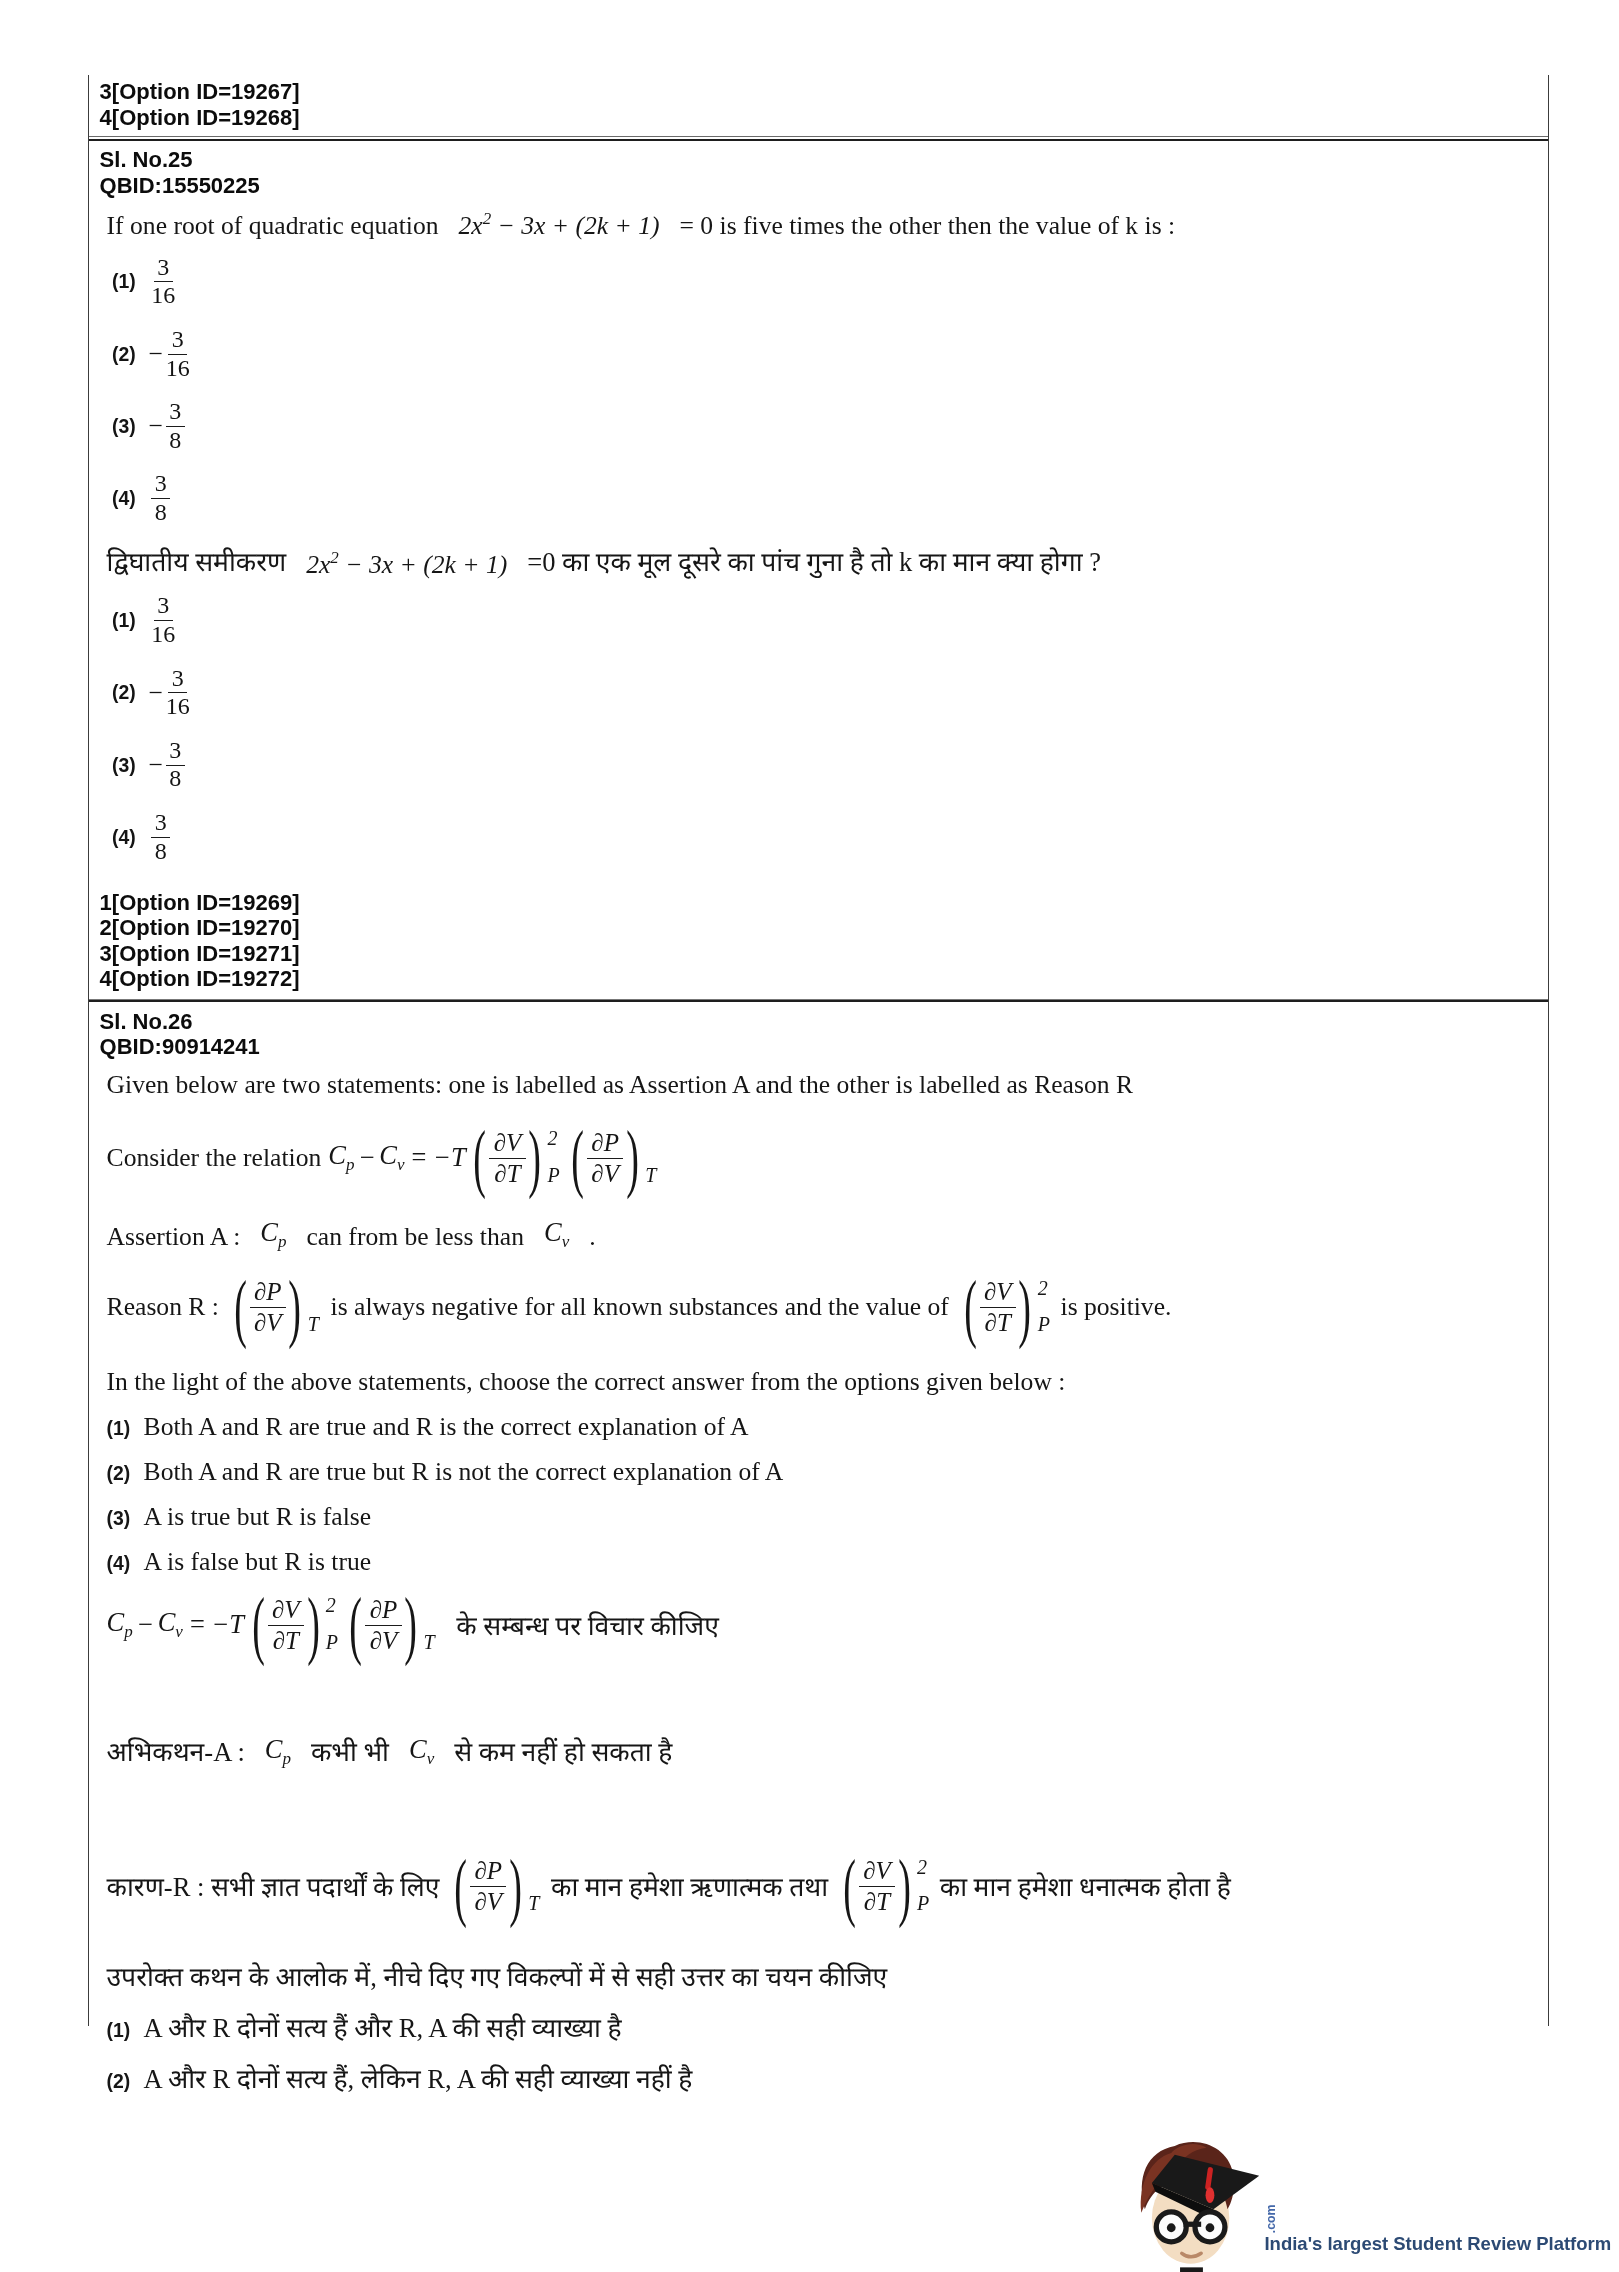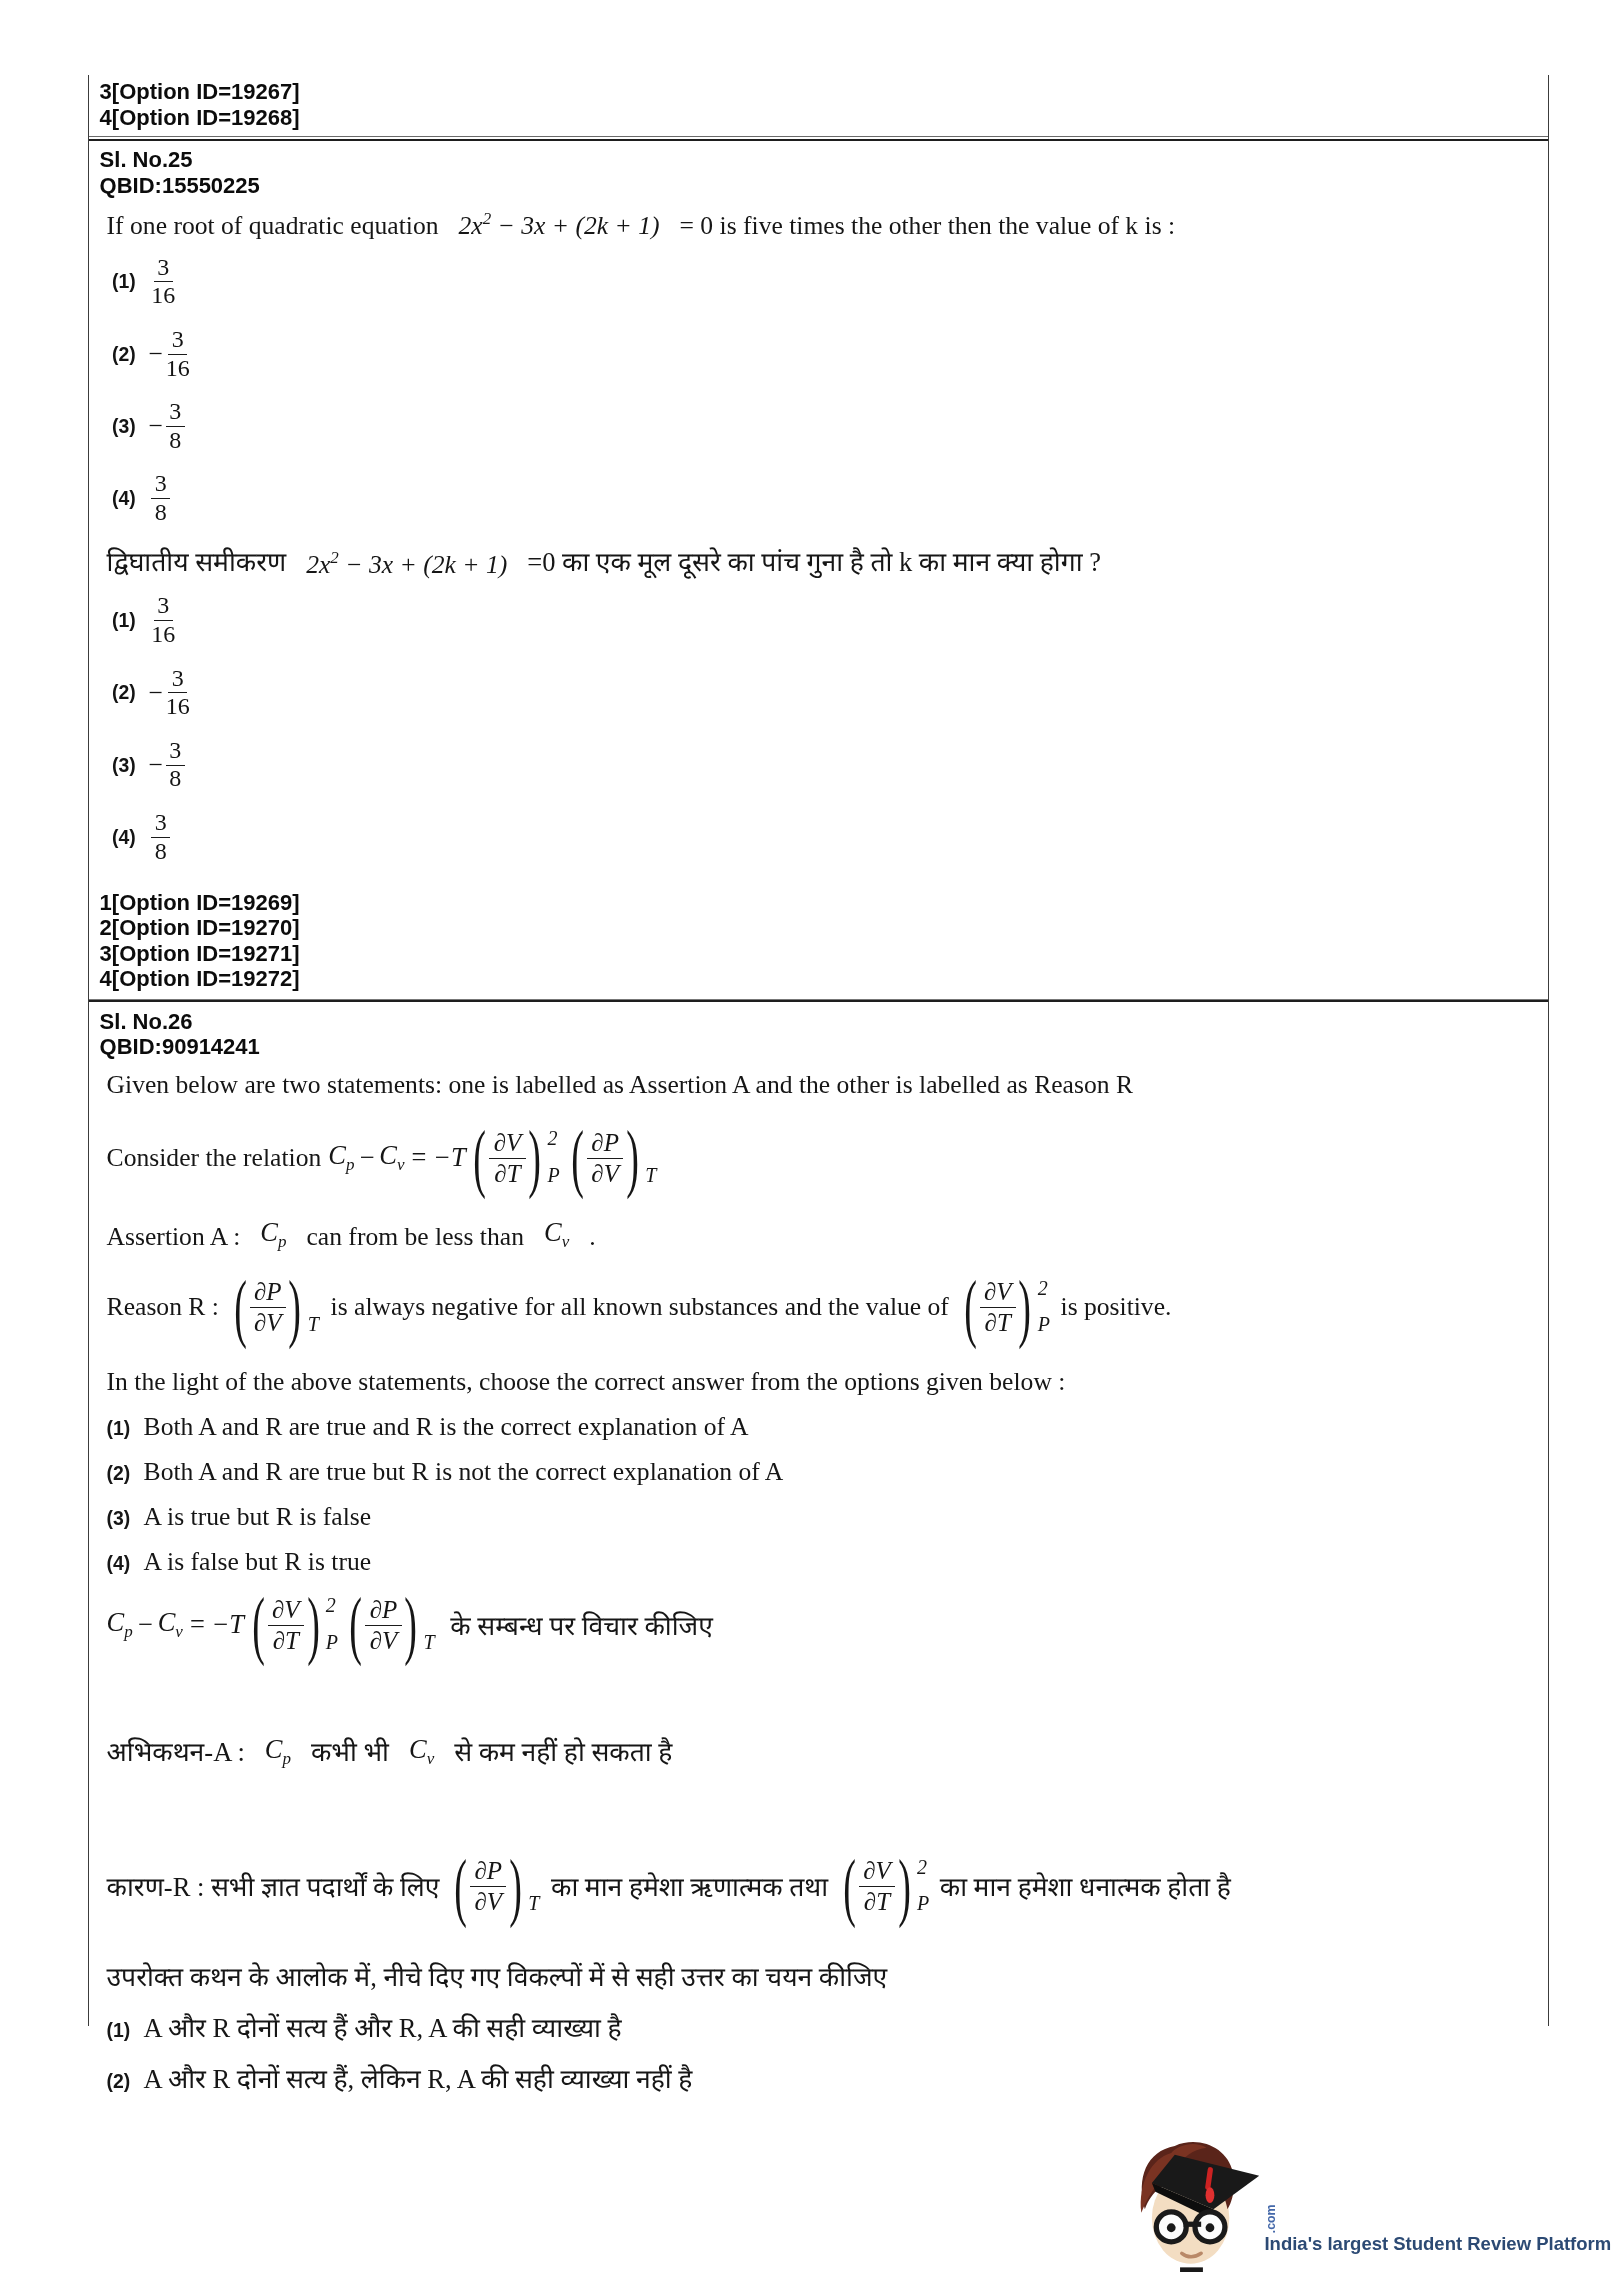--- a/index.html
+++ b/index.html
@@ -287,21 +287,21 @@
           <span class="frac pfrac">
               <span class="num">∂P</span>
               <span class="den">∂V</span>
             </span>
           <span class="par">)</span>
           <span class="scr">
               <span></span>
               <span>T</span>
             </span>
         </span>
-        <span style="margin-left:11px;text-align:right;">के सम्बन्ध पर विचार कीजिए</span>
+        <span style="margin-left:17px;text-align:right;">के सम्बन्ध पर विचार कीजिए</span>
       </div>
 
       <div class="q-line hindi-text" style="margin-top:76px;">
         <span>अभिकथन-A :</span>
         <span class="cvar"><span>C</span><sub>p</sub></span>
         <span>कभी भी</span>
         <span class="cvar"><span>C</span><sub>v</sub></span>
         <span>से कम नहीं हो सकता है</span>
       </div>
 

